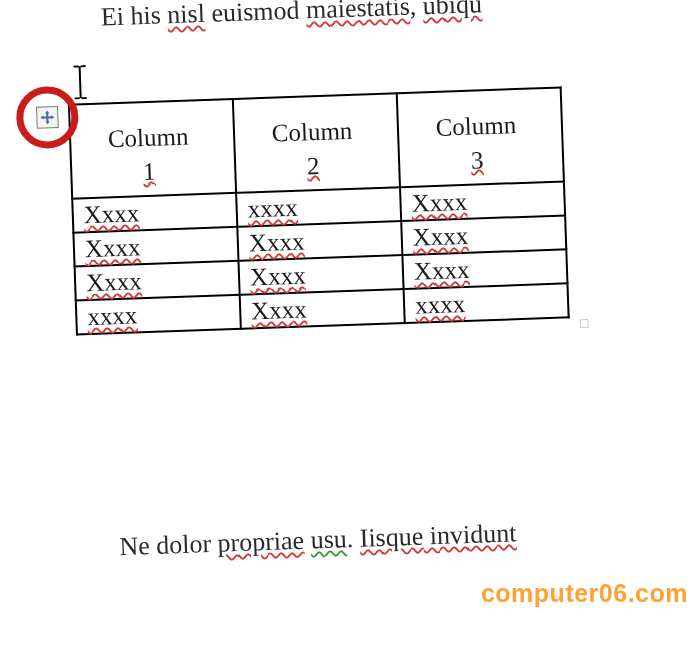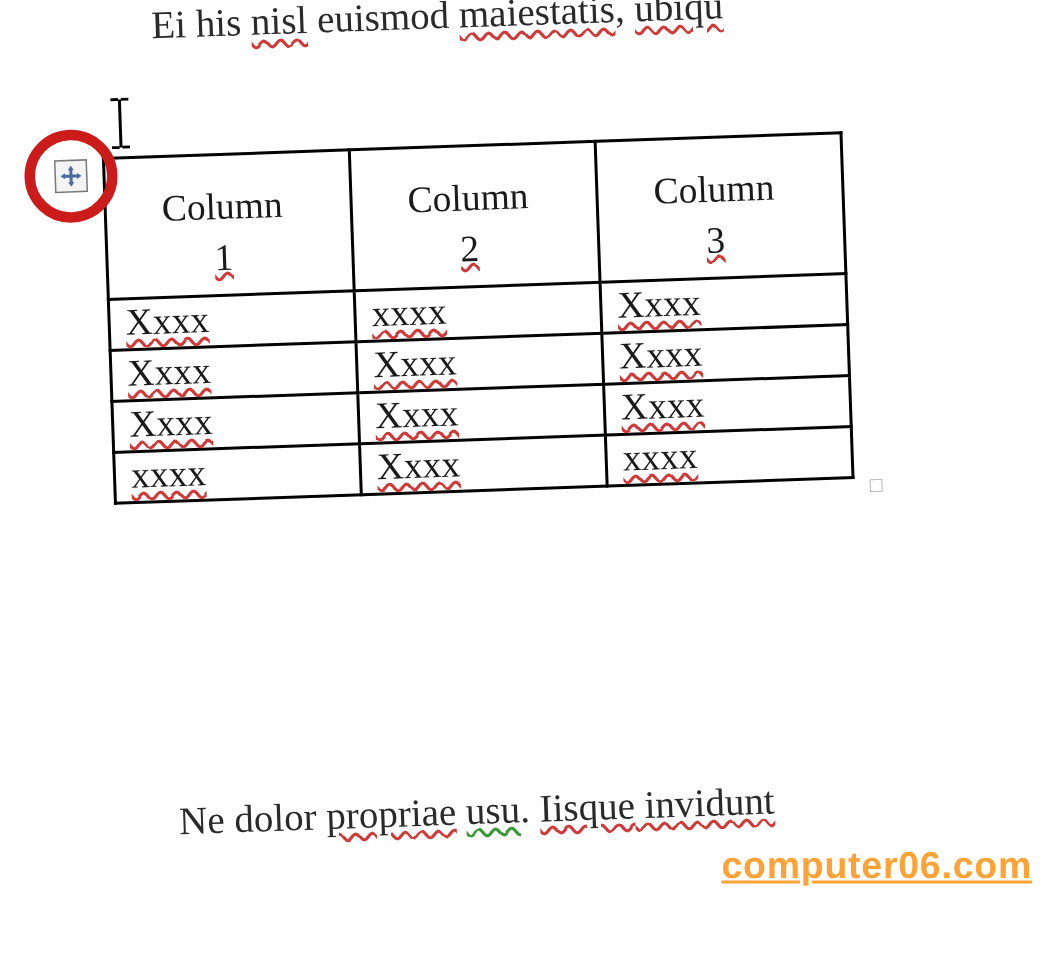--- a/index.html
+++ b/index.html
@@ -106,27 +106,26 @@
     .end-marker {
       position: relative;
       left: 504px;
       top: -4px;
       font-size: 14px;
       color: #aaa;
     }
     .watermark {
       position: absolute;
       right: 10px;
-      bottom: 54px;
+      bottom: 38px;
       font-family: Arial, Helvetica, sans-serif;
       font-size: 25px;
       color: #ffa236;
       font-weight: 600;
       letter-spacing: 0.5px;
-      text-decoration: underline;
     }
   </style>
 </head>
 <body>
 
 <div class="canvas">
   <div class="para para-top">
     <span>Ei his </span><span class="spellcheck">nisl</span><span> euismod </span><span class="spellcheck">maiestatis</span><span>, </span><span class="spellcheck">ubiqu</span>
   </div>
 

